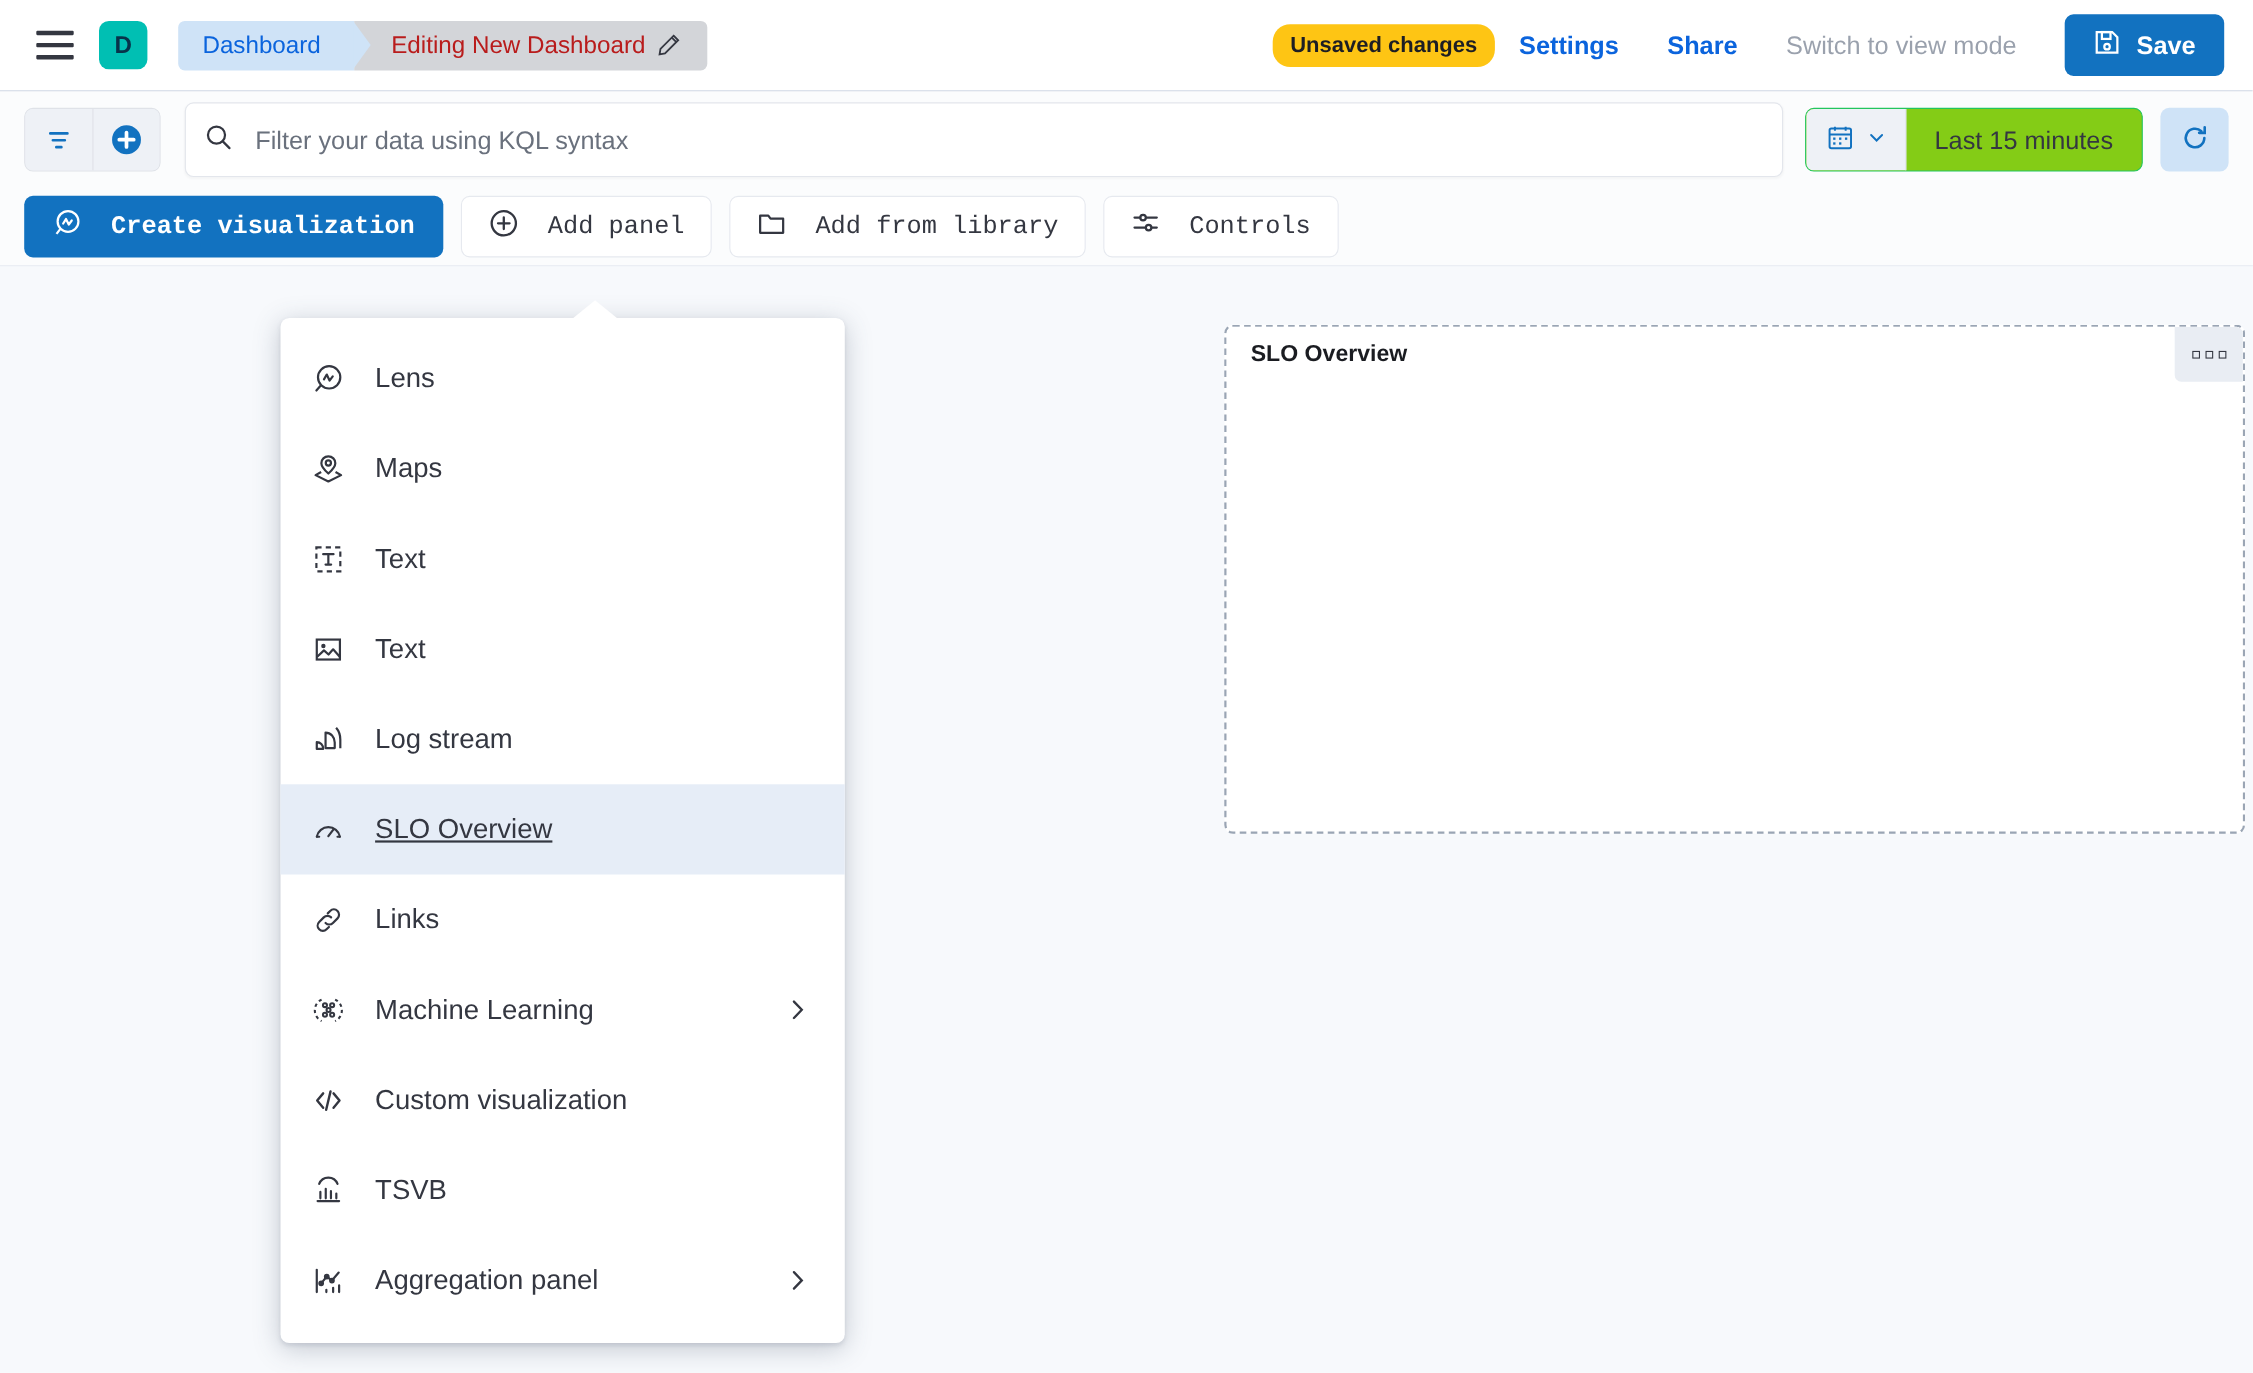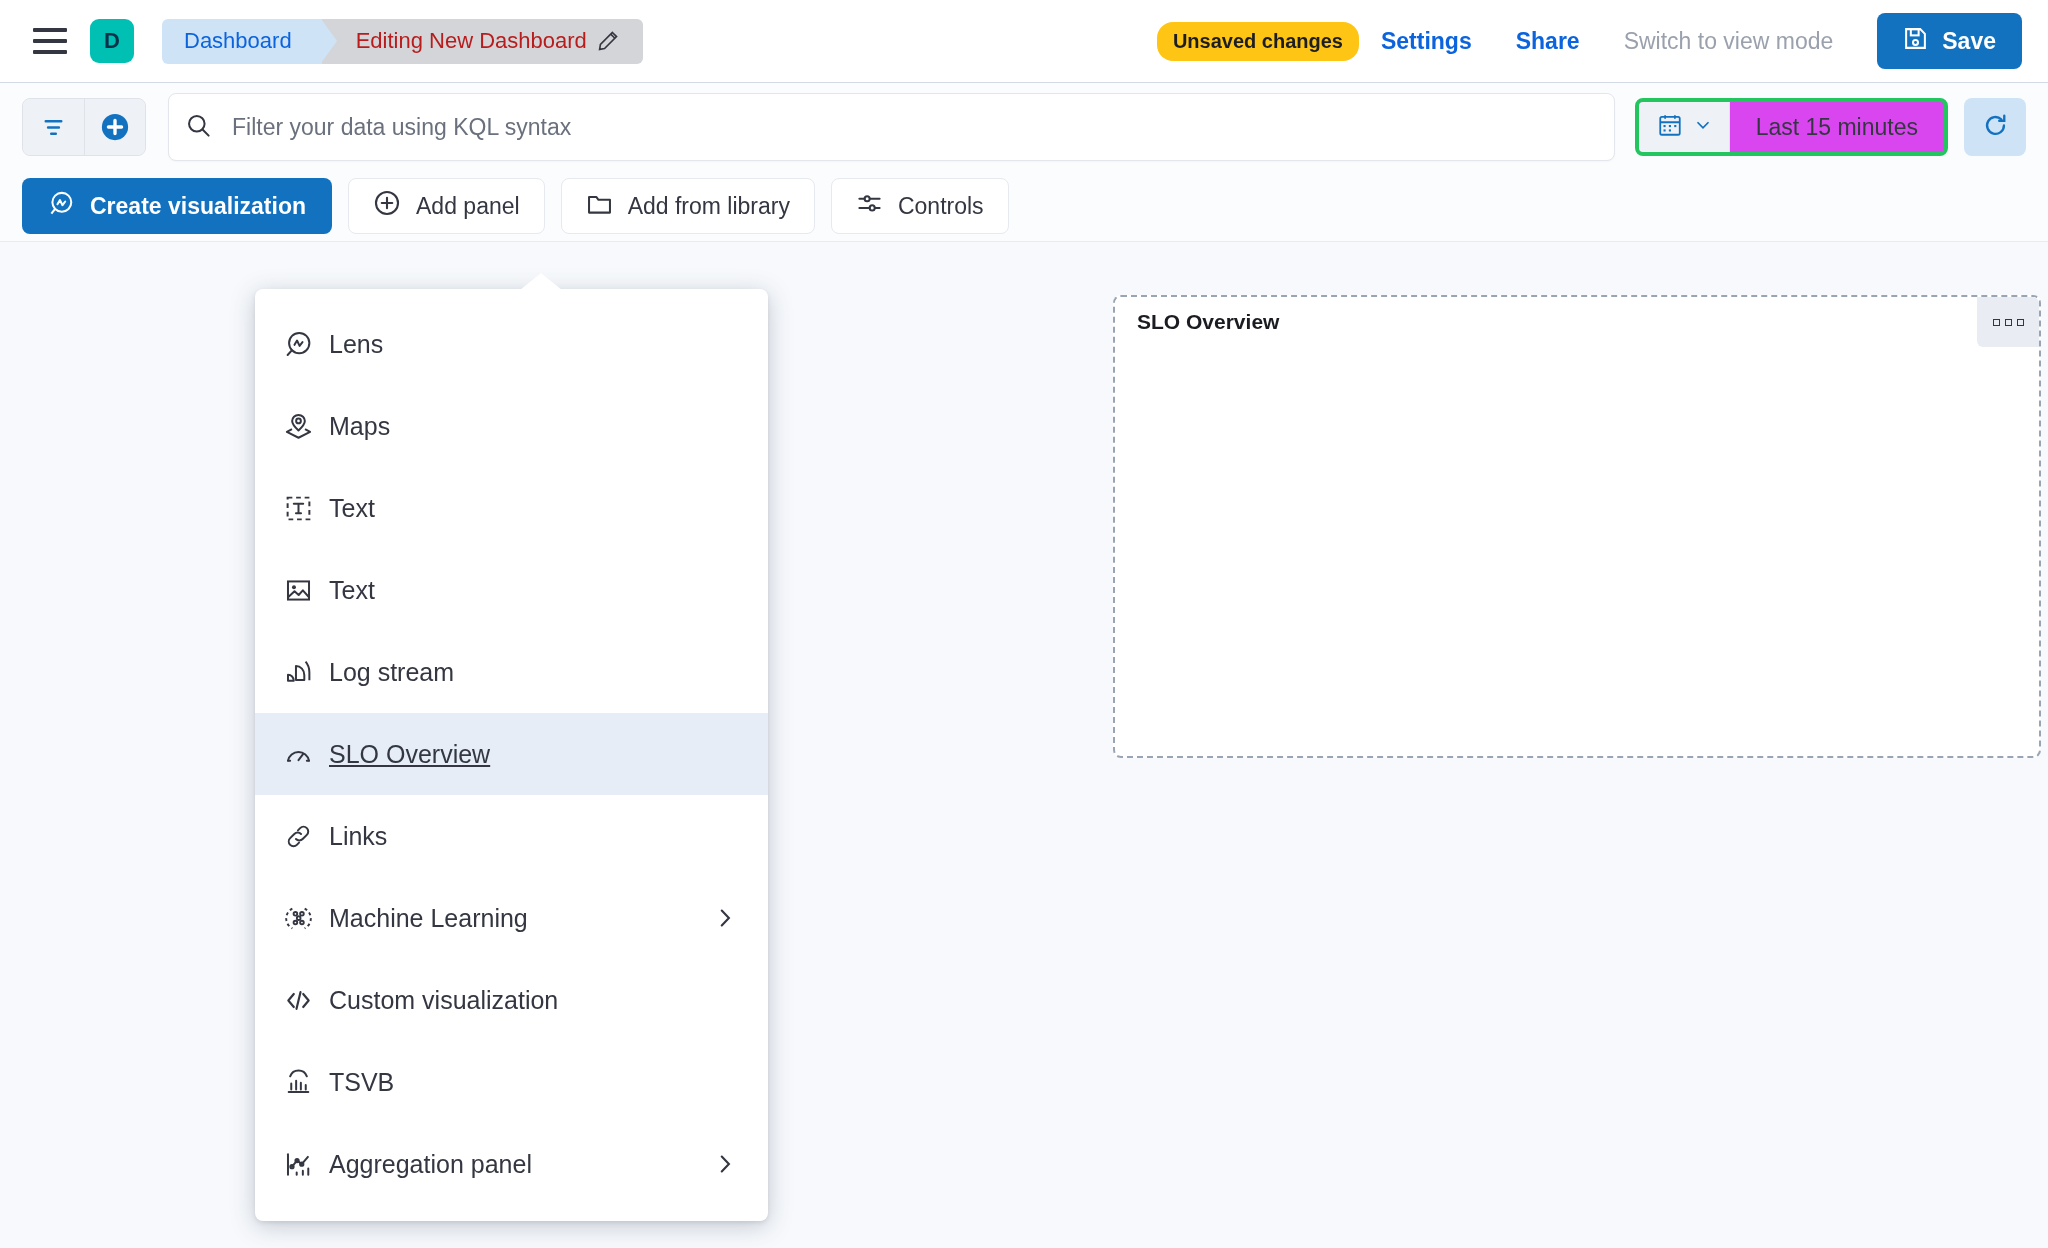--- a/index.html
+++ b/index.html
@@ -165,24 +165,24 @@
     background: transparent;
     width: 100%;
     font-family: "Liberation Sans", sans-serif;
   }
   .search-field input::placeholder { color: #6a717d; }
 
   .date-picker {
     margin-left: 20px;
     height: 58px;
     display: flex; align-items: center;
-    border: 4px solid #22c55e;
+    border: 1px solid #22c55e;
     border-radius: 8px;
     overflow: hidden;
-    background: #d946ef;
+    background: #84cc16;
     flex: 0 0 auto;
   }
   .date-icon-part {
     background: #eef1f6;
     height: 100%;
     display: flex; align-items: center;
     gap: 10px;
     padding: 0 16px 0 18px;
     border-right: 1px solid #dfe2e8;
     cursor: pointer;
@@ -211,25 +211,25 @@
     display: flex; align-items: center;
     padding: 0 22px;
     gap: 16px;
     position: relative;
     z-index: 30;
   }
   .tb-btn {
     height: 56px;
     border-radius: 8px;
     display: flex; align-items: center;
-    gap: 15px;
+    gap: 26px;
     padding: 0 24px;
     font-size: 23px;
     cursor: pointer;
-    font-family: Liberation Sans, sans-serif;
+    font-family: Liberation Mono, monospace;
     white-space: nowrap;
   }
   .tb-primary {
     background: #1272c0; color: #ffffff;
     font-weight: 700; border: none;
     padding: 0 26px;
   }
   .tb-ghost {
     background: #ffffff;
     color: #343741;
@@ -260,21 +260,21 @@
     top: -16px; left: 265px;
     width: 0; height: 0;
     border-left: 21px solid transparent;
     border-right: 21px solid transparent;
     border-bottom: 17px solid #ffffff;
   }
   .menu-item {
     height: 82px;
     display: flex; align-items: center;
     padding: 0 30px 0 28px;
-    gap: 16px;
+    gap: 28px;
     font-size: 25px;
     color: #343741;
     cursor: pointer;
   }
   .menu-item .mi-label { flex: 1 1 auto; white-space: nowrap; }
   .menu-item.selected {
     background: #e6edf7;
   }
   .menu-item.selected .mi-label { text-decoration: underline; }
   .menu-icon {

